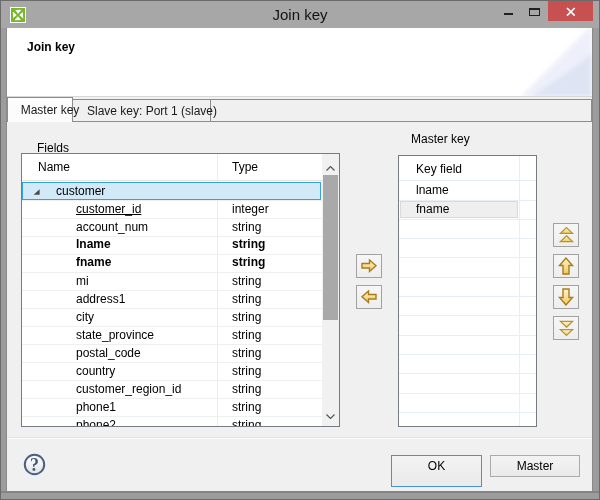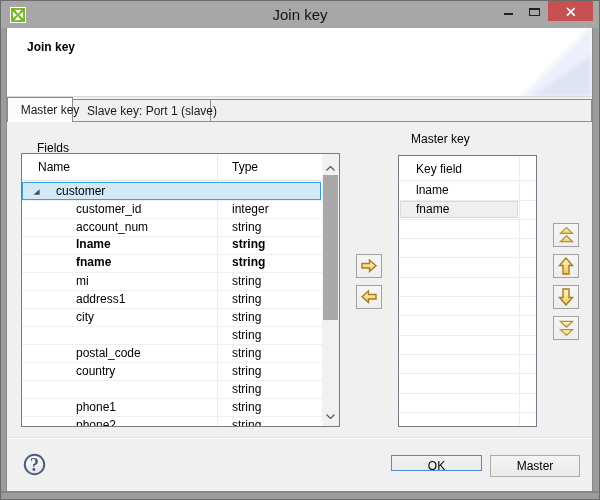--- a/index.html
+++ b/index.html
@@ -68,39 +68,41 @@
   <div class="abs" style="left:0;top:26px;width:300px;height:1px;background:#e5e5e5;"></div>
   <div class="abs t12" style="left:6px;top:5px;">Name</div>
   <div class="abs t12" style="left:200px;top:5px;">Type</div>
 
   <div class="abs" style="left:0;top:28px;width:299px;height:18px;box-sizing:border-box;border:1px solid #35a0da;background:#d2eaf8;"></div>
   <svg class="abs" style="left:10.5px;top:35px;" width="8" height="7">
       <polygon points="6.6,0.3 6.6,5.8 0.6,5.8" fill="#4a4a4a"></polygon>
     </svg>
   <div class="abs t12" style="left:24px;top:29px;">customer</div>
 
-  <div class="abs t12" style="left:44px;top:47px;">customer_id</div>
+  <div class="abs t12" style="left:44px;top:47px;text-decoration:underline;">customer_id</div>
     <div class="abs t12" style="left:200px;top:47px;">integer</div>
   <div class="abs t12" style="left:44px;top:65px;">account_num</div>
     <div class="abs t12" style="left:200px;top:65px;">string</div>
   <div class="abs t12" style="left:44px;top:82px;font-weight:bold;">lname</div>
     <div class="abs t12" style="left:200px;top:82px;font-weight:bold;">string</div>
   <div class="abs t12" style="left:44px;top:100px;font-weight:bold;">fname</div>
     <div class="abs t12" style="left:200px;top:100px;font-weight:bold;">string</div>
   <div class="abs t12" style="left:44px;top:119px;">mi</div>
     <div class="abs t12" style="left:200px;top:119px;">string</div>
   <div class="abs t12" style="left:44px;top:137px;text-align:center;">address1</div>
     <div class="abs t12" style="left:200px;top:137px;">string</div>
   <div class="abs t12" style="left:44px;top:155px;">city</div>
     <div class="abs t12" style="left:200px;top:155px;">string</div>
+  <div class="abs t12" style="left:44px;top:173px;">state_province</div>
     <div class="abs t12" style="left:200px;top:173px;">string</div>
   <div class="abs t12" style="left:44px;top:191px;">postal_code</div>
     <div class="abs t12" style="left:200px;top:191px;">string</div>
   <div class="abs t12" style="left:44px;top:209px;">country</div>
     <div class="abs t12" style="left:200px;top:209px;">string</div>
+  <div class="abs t12" style="left:44px;top:227px;">customer_region_id</div>
     <div class="abs t12" style="left:200px;top:227px;">string</div>
   <div class="abs t12" style="left:44px;top:245px;">phone1</div>
     <div class="abs t12" style="left:200px;top:245px;">string</div>
   <div class="abs t12" style="left:44px;top:263px;">phone2</div>
     <div class="abs t12" style="left:200px;top:263px;">string</div>
 
   <div class="abs" style="left:0;top:46px;width:300px;height:1px;background:#efefef;"></div>
   <div class="abs" style="left:0;top:64px;width:300px;height:1px;background:#efefef;"></div>
   <div class="abs" style="left:0;top:82px;width:300px;height:1px;background:#efefef;"></div>
   <div class="abs" style="left:0;top:100px;width:300px;height:1px;background:#efefef;"></div>
@@ -190,14 +192,14 @@
 <svg class="abs" style="left:23px;top:453px;" width="23" height="23">
   <defs>
       <linearGradient id="g3" x1="0" y1="0" x2="0" y2="1">
     <stop offset="0" stop-color="#ffffff"></stop>
         <stop offset="1" stop-color="#e4e4e4"></stop>
   </linearGradient>
     </defs>
   <circle cx="11.5" cy="11.5" r="9.7" fill="url(#g3)" stroke="#4a5f82" stroke-width="2"></circle>
   <text x="11.5" y="18" text-anchor="middle" font-family="Liberation Serif" font-size="18" font-weight="bold" fill="#44597c">?</text>
 </svg>
-<div class="abs" style="left:391px;top:455px;width:91px;height:16px;box-sizing:border-box;border:1px solid #4a90d6;background:linear-gradient(#f3f3f3,#eaeaea);text-align:center;font-size:12px;line-height:20px;">OK</div>
+<div class="abs" style="left:391px;top:455px;width:91px;height:32px;box-sizing:border-box;border:1px solid #4a90d6;background:linear-gradient(#f3f3f3,#eaeaea);text-align:center;font-size:12px;line-height:20px;">OK</div>
 <div class="abs" style="left:490px;top:455px;width:90px;height:22px;box-sizing:border-box;border:1px solid #ababab;background:linear-gradient(#f3f3f3,#eaeaea);text-align:center;font-size:12px;line-height:20px;">Master</div>
 
 </body></html>

